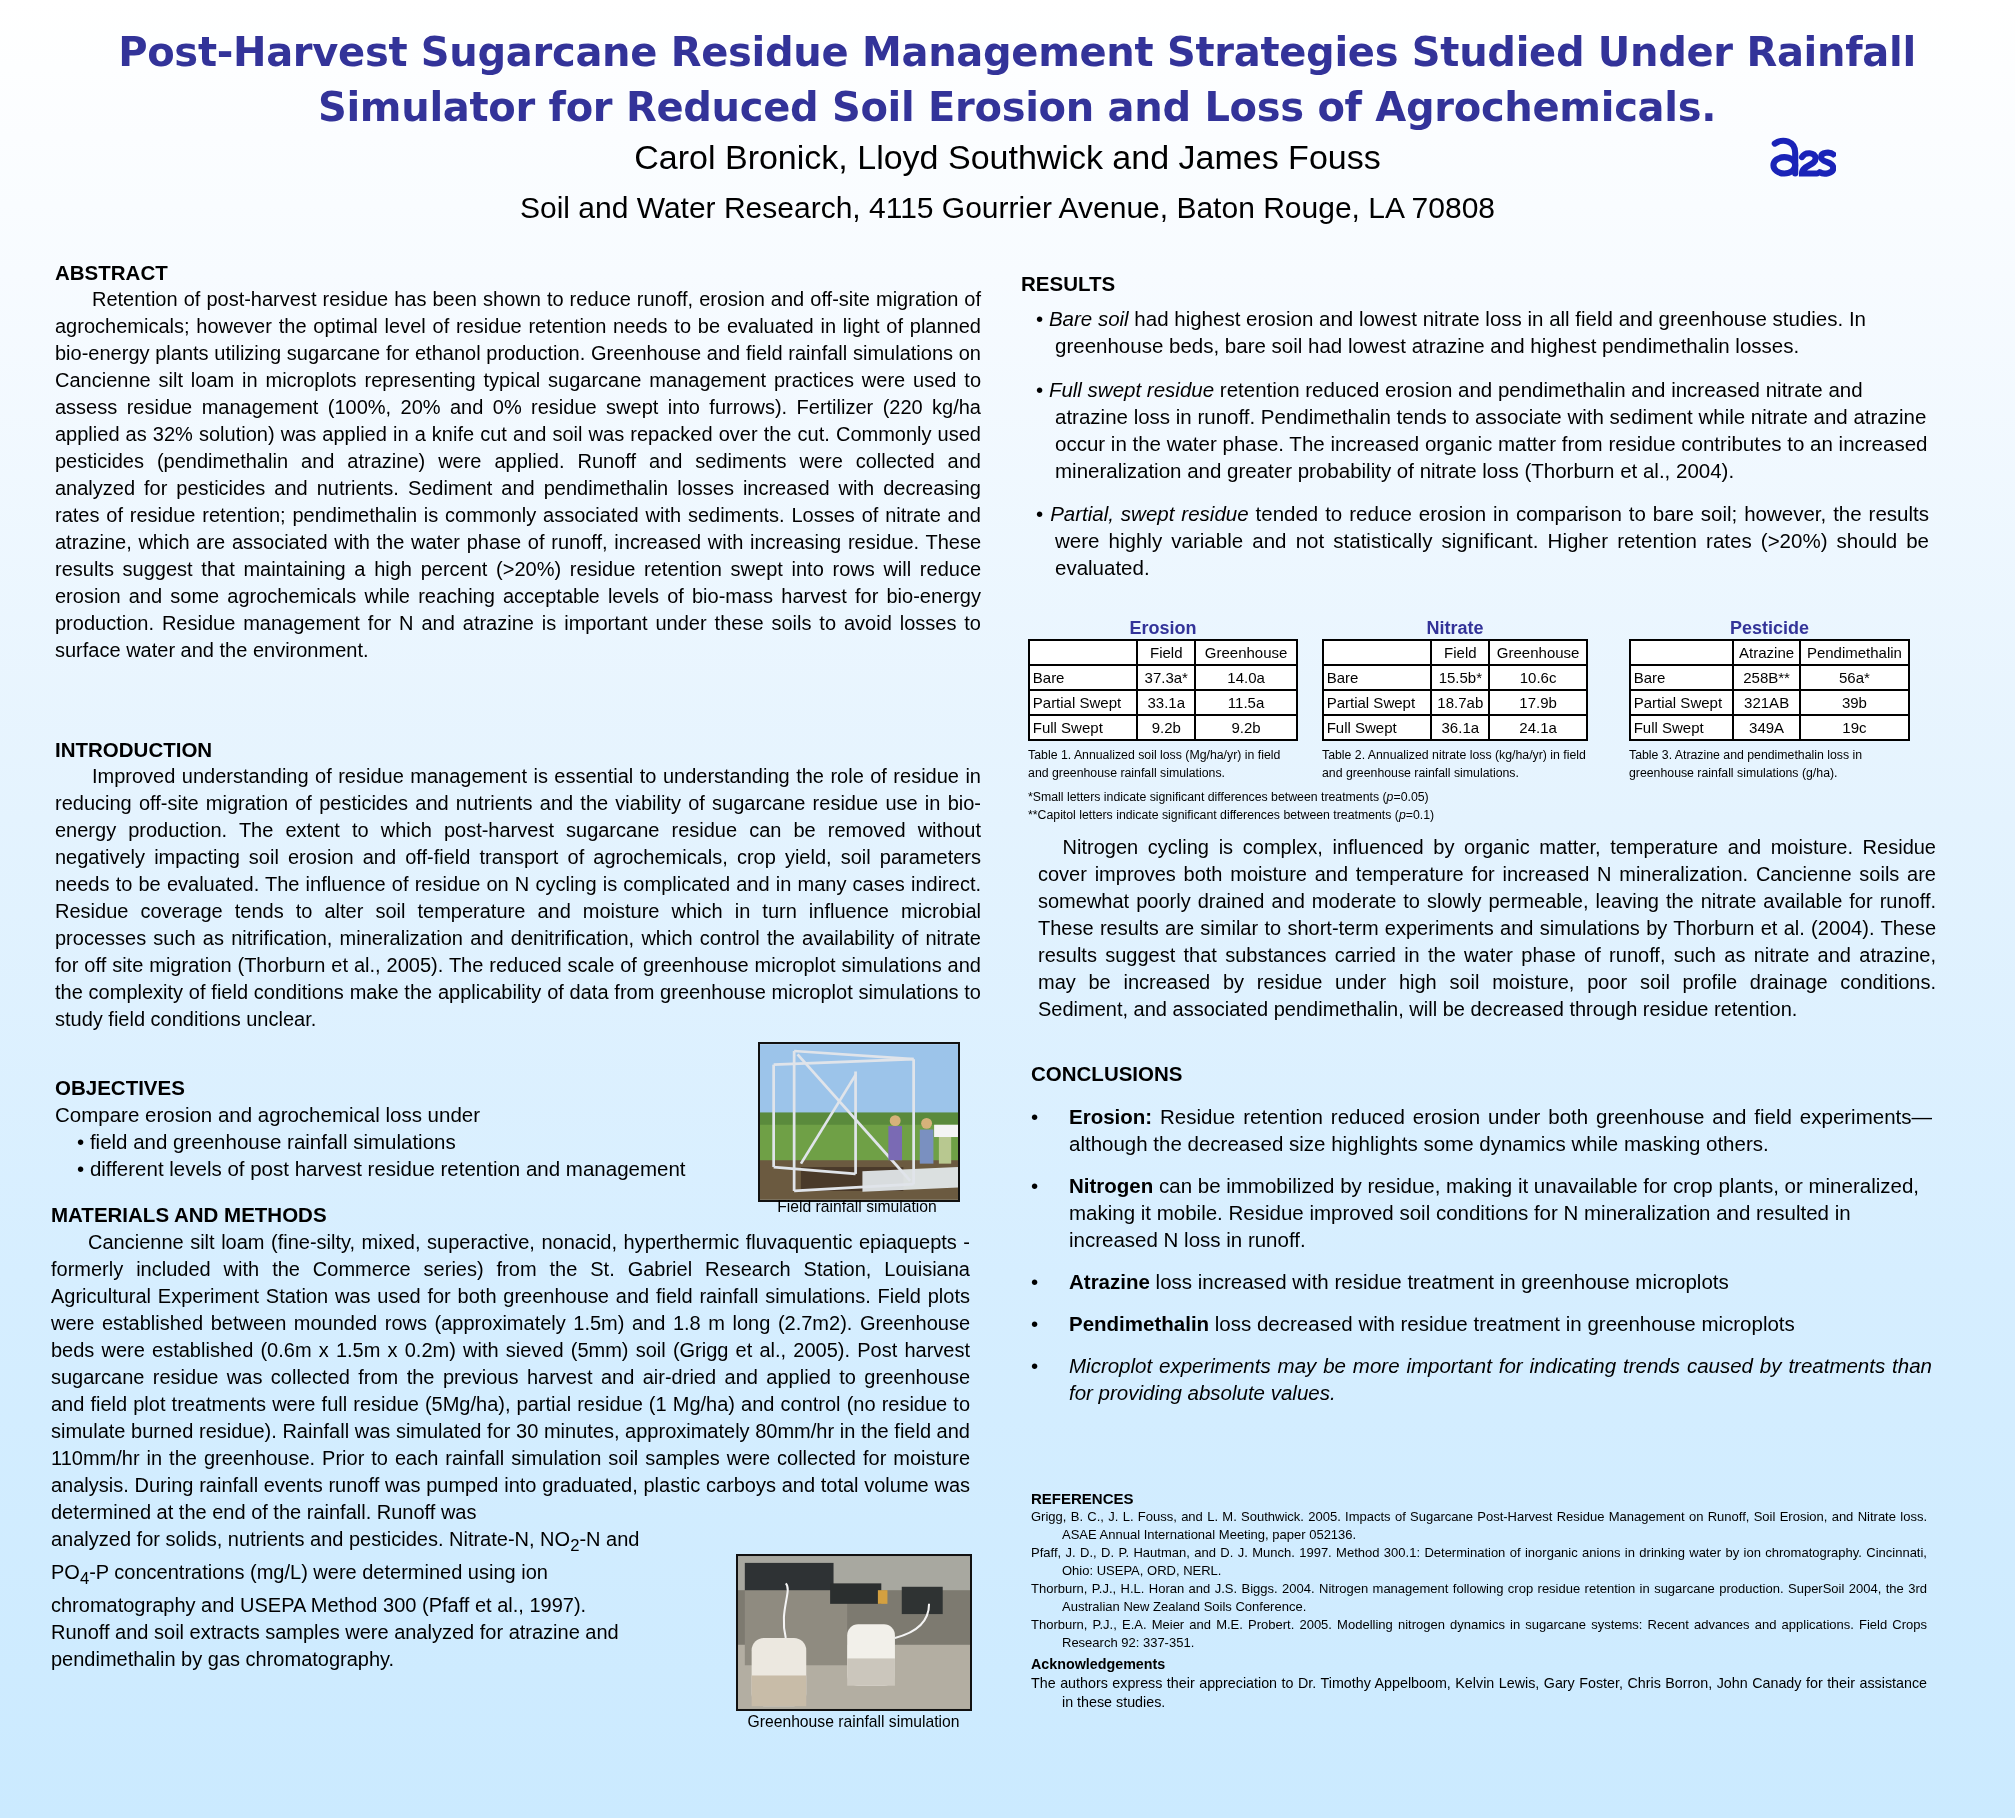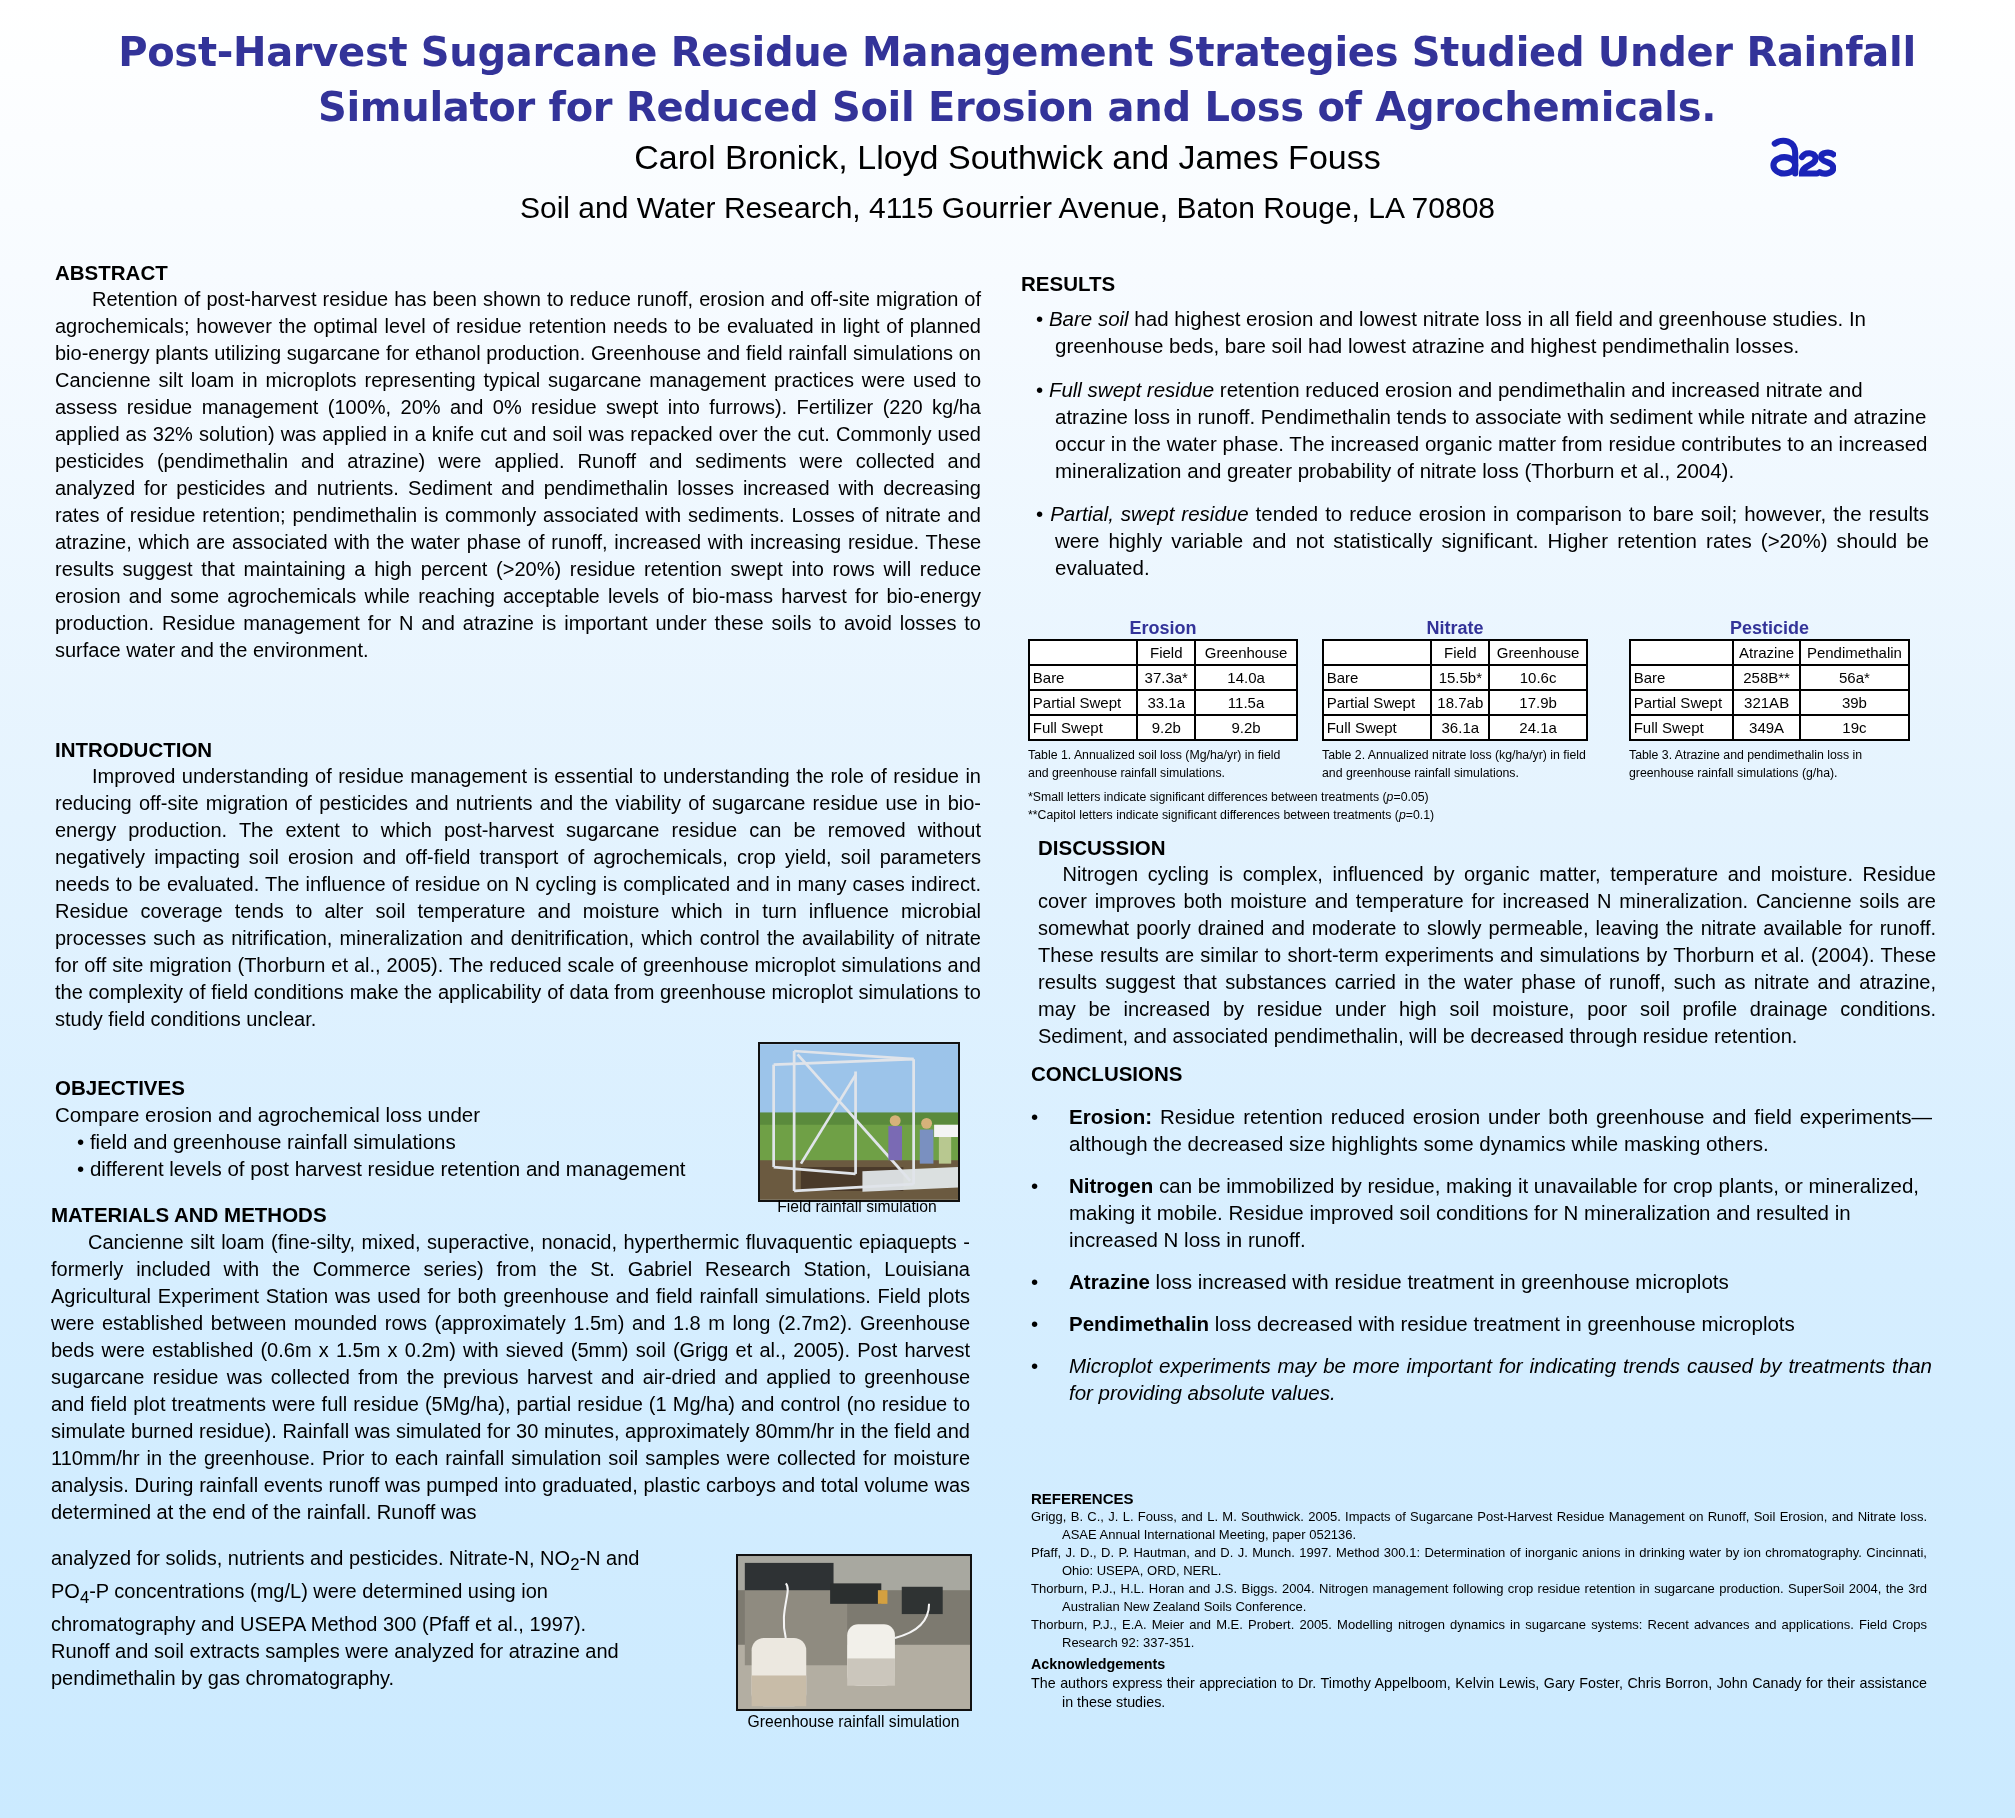--- a/index.html
+++ b/index.html
@@ -99,21 +99,21 @@
       <circle cx="244" cy="116" r="8" fill="#d6b27a"></circle>
     <rect x="262" y="135" width="18" height="40" fill="#b8c890"></rect>
     <rect x="255" y="118" width="35" height="18" fill="#f4f4f4"></rect>
   </svg>
 </div>
 <div class="abs figcap" style="left:751px; top:1197px; width:212px;">Field rainfall simulation</div>
 
 <div class="abs" style="left:51px; top:1201px; width:919px;">
   <div class="h">MATERIALS AND METHODS</div>
   <div class="p indent" style="margin-top:1.4px;">Cancienne silt loam (fine-silty, mixed, superactive, nonacid, hyperthermic fluvaquentic epiaquepts - formerly included with the Commerce series) from the St. Gabriel Research Station, Louisiana Agricultural Experiment Station was used for both greenhouse and field rainfall simulations. Field plots were established between mounded rows (approximately 1.5m) and 1.8 m long (2.7m2). Greenhouse beds were established (0.6m x 1.5m x 0.2m) with sieved (5mm) soil (Grigg et al., 2005). Post harvest sugarcane residue was collected from the previous harvest and air-dried and applied to greenhouse and field plot treatments were full residue (5Mg/ha), partial residue (1 Mg/ha) and control (no residue to simulate burned residue). Rainfall was simulated for 30 minutes, approximately 80mm/hr in the field and 110mm/hr in the greenhouse. Prior to each rainfall simulation soil samples were collected for moisture analysis. During rainfall events runoff was pumped into graduated, plastic carboys and total volume was determined at the end of the rainfall. Runoff was</div>
-  <div style="font-size:20px; line-height:27px; width:669px;margin-top:19px;">
+  <div style="font-size:20px; line-height:27px; width:669px;">
     <div><span>analyzed for solids, nutrients and pesticides. Nitrate-N, NO</span><sub>2</sub><span>-N and</span></div>
     <div><span>PO</span><sub>4</sub><span>-P concentrations (mg/L) were determined using ion</span></div>
     <div>chromatography and USEPA Method 300 (Pfaff et al., 1997).</div>
     <div>Runoff and soil extracts samples were analyzed for atrazine and</div>
     <div>pendimethalin by gas chromatography.</div>
   </div>
 </div>
 
 <div class="abs photo" style="left:736px; top:1554px; width:232px; height:153px;">
   <svg width="232" height="153" viewBox="0 0 340 224">
@@ -232,21 +232,20 @@
     <div class="cap">Table 3. Atrazine and pendimethalin loss in greenhouse rainfall simulations (g/ha).</div>
   </div>
 </div>
 
 <div class="abs notes">
   <div><span>*Small letters indicate significant differences between treatments (</span><i>p</i><span>=0.05)</span></div>
   <div><span>**Capitol letters indicate significant differences between treatments (</span><i>p</i><span>=0.1)</span></div>
 </div>
 
 <div class="abs" style="left:1038px; top:834px; width:898px;">
-  <div class="h">DISCUSSION</div>
   <div class="p indent" style="text-indent:24.6px;">Nitrogen cycling is complex, influenced by organic matter, temperature and moisture. Residue cover improves both moisture and temperature for increased N mineralization. Cancienne soils are somewhat poorly drained and moderate to slowly permeable, leaving the nitrate available for runoff. These results are similar to short-term experiments and simulations by Thorburn et al. (2004). These results suggest that substances carried in the water phase of runoff, such as nitrate and atrazine, may be increased by residue under high soil moisture, poor soil profile drainage conditions.  Sediment, and associated pendimethalin, will be decreased through residue retention.</div>
 </div>
 
 <div class="abs" style="left:1031px; top:1060px; width:901px;">
   <div class="h">CONCLUSIONS</div>
   <div style="font-size:20.5px; line-height:27px; margin-top:16.4px;">
     <div class="hang" style="padding-left:38px; text-indent:-38px; text-align:justify; margin-bottom:15px;"><span style="display:inline-block; width:38px; text-indent:0;">•</span><b>Erosion:</b><span> Residue retention reduced erosion under both greenhouse and field experiments—although the decreased size highlights some dynamics while masking others.</span></div>
     <div class="hang" style="padding-left:38px; text-indent:-38px; margin-bottom:15px;"><span style="display:inline-block; width:38px; text-indent:0;">•</span><b>Nitrogen</b><span> can be immobilized by residue, making it unavailable for crop plants, or  mineralized, making it mobile. Residue improved soil conditions for N mineralization and resulted in increased N loss in runoff.</span></div>
     <div class="hang" style="padding-left:38px; text-indent:-38px; margin-bottom:15px;"><span style="display:inline-block; width:38px; text-indent:0;">•</span><b>Atrazine</b><span> loss increased with residue treatment in greenhouse microplots</span></div>
     <div class="hang" style="padding-left:38px; text-indent:-38px; margin-bottom:15px;"><span style="display:inline-block; width:38px; text-indent:0;">•</span><b>Pendimethalin</b><span> loss decreased with residue treatment in greenhouse microplots</span></div>

